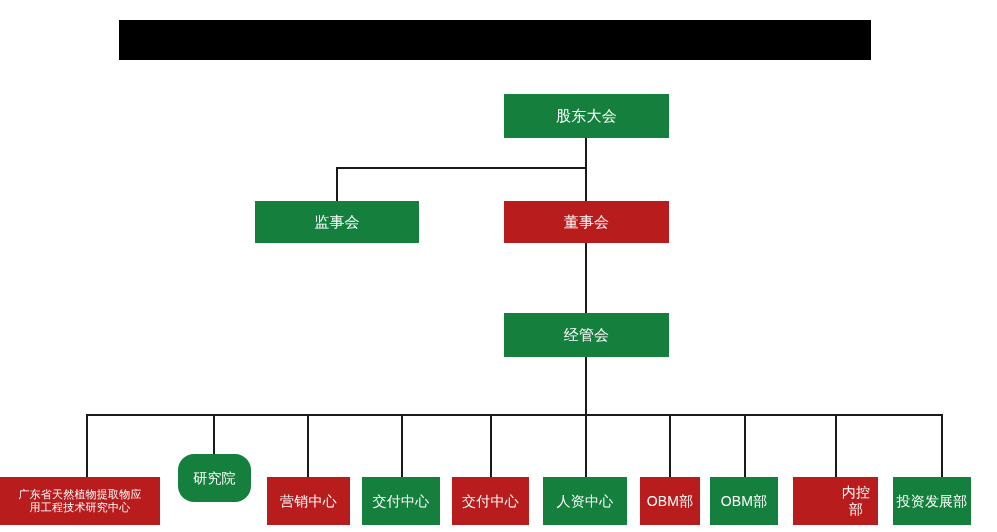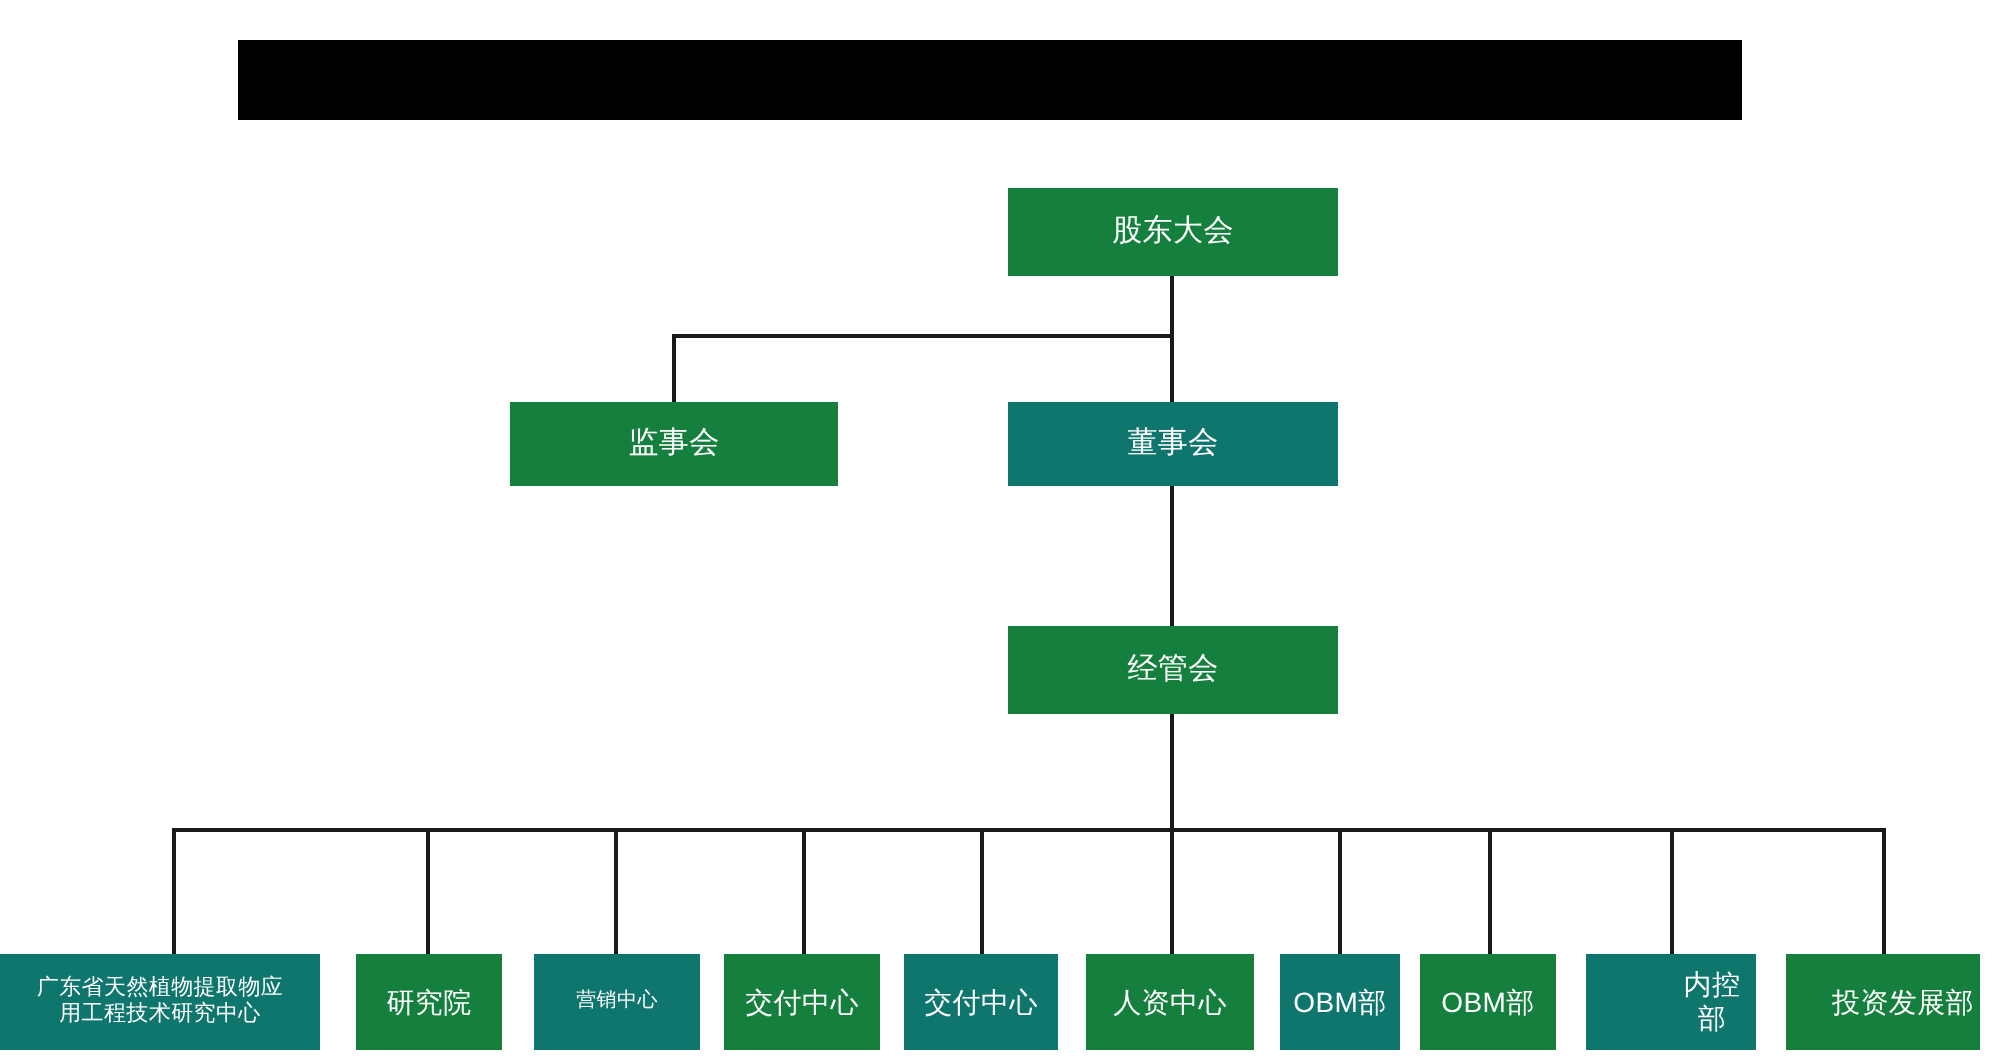--- a/index.html
+++ b/index.html
@@ -35,21 +35,21 @@
     justify-content: center;
     text-align: center;
     color: #ffffff;
     line-height: 1.18;
     letter-spacing: 0.2px;
     font-weight: 400;
     padding: 2px 3px;
     -webkit-font-smoothing: antialiased;
   }
   .node.dark  { background: #15803d; }
-  .node.light { background: #0f766e; }
+  .node.light { background: #b91c1c; }
 
   .node .label { display: block; white-space: pre-line; }
 
   
   .conn {
     position: absolute;
     background: #1a1a1a;
   }
   .conn.v { width: 2px; }
   .conn.h { height: 2px; }
@@ -98,41 +98,41 @@
   </div>
 
   <div class="node dark" style="left:504px; top:313px; width:165px; height:44px; font-size:15px;">
     <span class="label">经管会</span>
   </div>
 
   <div class="node light" style="left:0px; top:477px; width:160px; height:48px; font-size:11px;">
     <span class="label">广东省天然植物提取物应
 用工程技术研究中心</span>
   </div>
-  <div class="node dark" style="left:178px; top:477px; width:73px; height:48px; font-size:14px;">
+  <div class="node dark" style="left:178px; top:454px; width:73px; height:48px; font-size:14px;border-radius:16px;">
     <span class="label">研究院</span>
   </div>
-  <div class="node light" style="left:267px; top:477px; width:83px; height:48px; font-size:10px;">
+  <div class="node light" style="left:267px; top:477px; width:83px; height:48px; font-size:14px;">
     <span class="label">营销中心</span>
   </div>
   <div class="node dark" style="left:362px; top:477px; width:78px; height:48px; font-size:14px;">
     <span class="label">交付中心</span>
   </div>
   <div class="node light" style="left:452px; top:477px; width:77px; height:48px; font-size:14px;">
     <span class="label">交付中心</span>
   </div>
   <div class="node dark" style="left:543px; top:477px; width:84px; height:48px; font-size:14px;">
     <span class="label">人资中心</span>
   </div>
   <div class="node light" style="left:640px; top:477px; width:60px; height:48px; font-size:14px;">
     <span class="label">OBM部</span>
   </div>
   <div class="node dark" style="left:710px; top:477px; width:68px; height:48px; font-size:14px;">
     <span class="label">OBM部</span>
   </div>
   <div class="node light" style="left:793px; top:477px; width:85px; height:48px; font-size:14px;padding-left:44px;">
     <span class="label">内控部</span>
   </div>
-  <div class="node dark" style="left:893px; top:477px; width:97px; height:48px; font-size:14px;justify-content:flex-end;">
+  <div class="node dark" style="left:893px; top:477px; width:78px; height:48px; font-size:14px;">
     <span class="label">投资发展部</span>
   </div>
 
 </div>
 
 </body></html>

